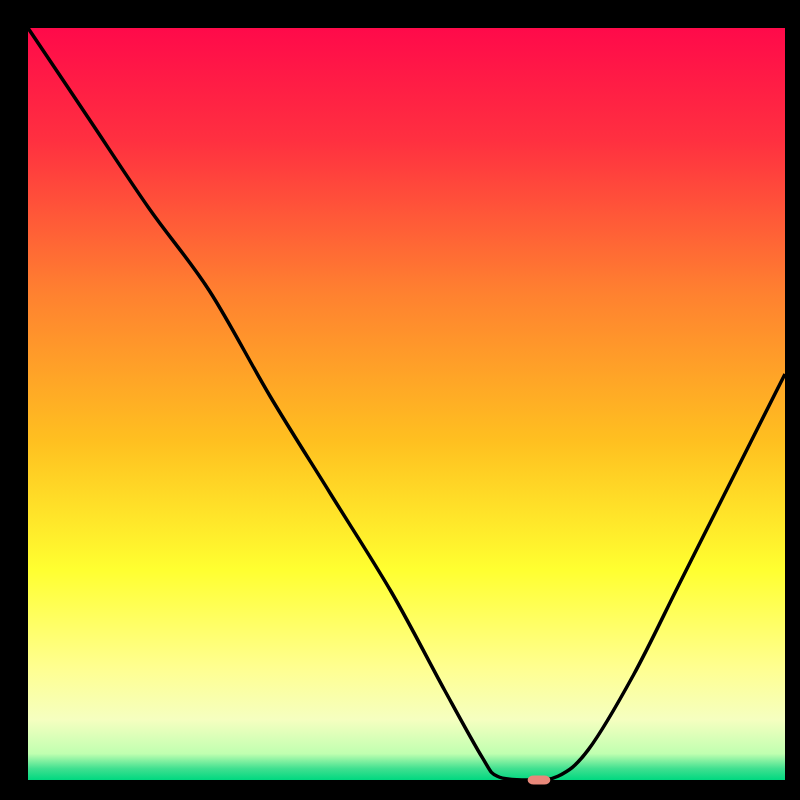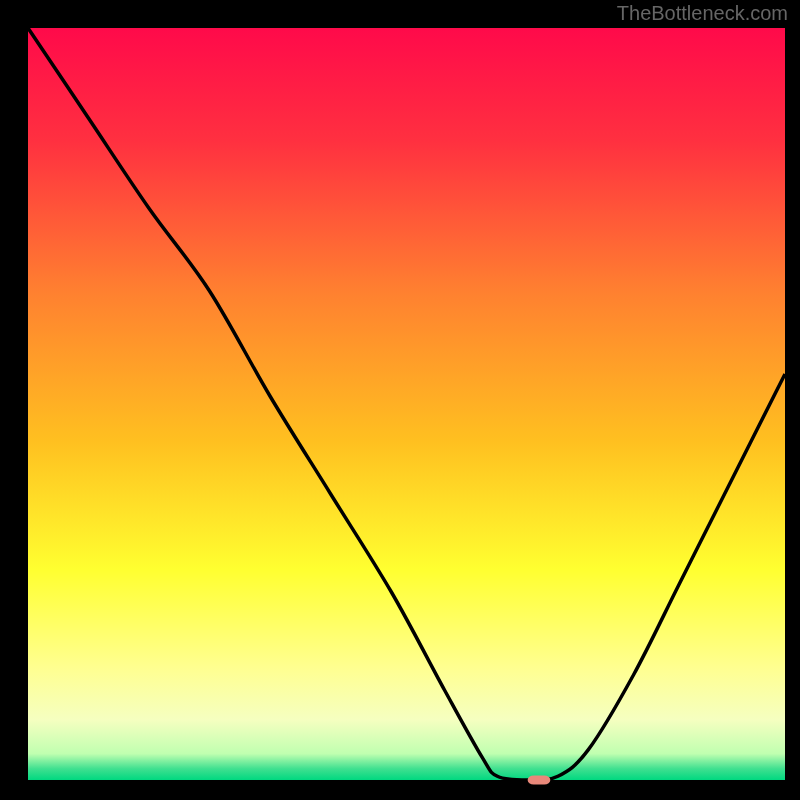--- a/index.html
+++ b/index.html
@@ -26,21 +26,20 @@
     z-index: 10;
   }
   svg {
     display: block;
   }
 </style>
 </head>
 <body>
 
 <div class="chart-container">
-  <div class="watermark">TheBottleneck.com</div>
   <svg id="chart-svg" width="800" height="800">
     <defs>
       <linearGradient id="bg-gradient" x1="0" y1="0" x2="0" y2="1">
           <stop offset="0%" stop-color="#ff0a4a"></stop>
           <stop offset="15%" stop-color="#ff3040"></stop>
           <stop offset="35%" stop-color="#ff8030"></stop>
           <stop offset="55.00000000000001%" stop-color="#ffc020"></stop>
           <stop offset="72%" stop-color="#ffff30"></stop>
           <stop offset="85%" stop-color="#ffff90"></stop>
           <stop offset="92%" stop-color="#f5ffc0"></stop>

